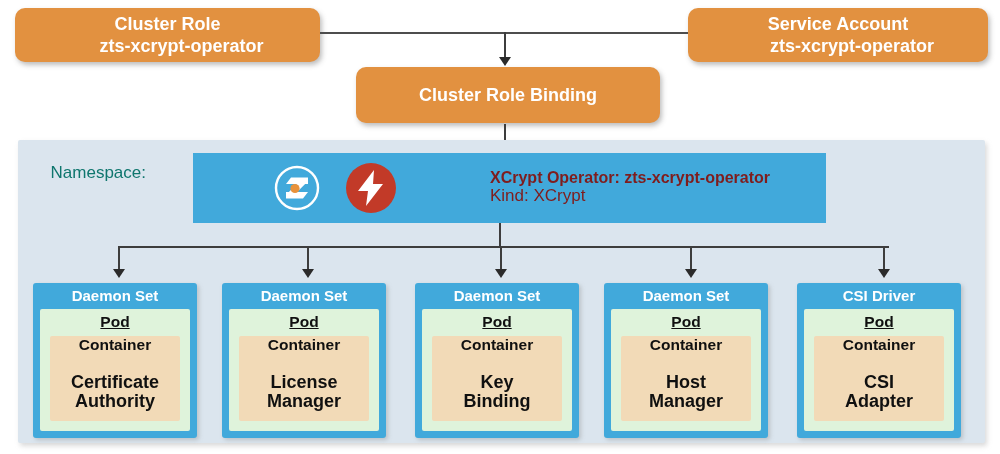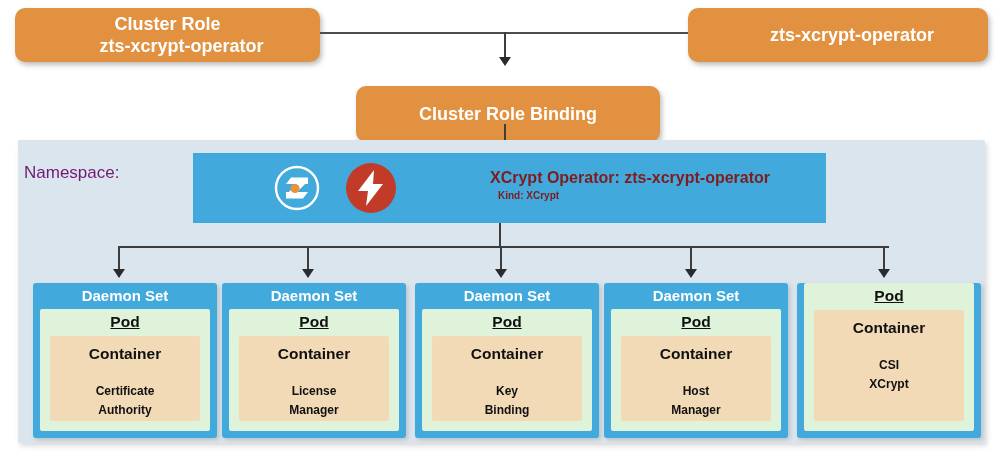--- a/index.html
+++ b/index.html
@@ -25,83 +25,83 @@
     border-left:6px solid transparent; border-right:6px solid transparent;
     border-top:9px solid #2b2b2b;
   }
   
   .namespace {
     position:absolute; left:18px; top:140px; width:967px; height:303px;
     background:#DBE5EE; border-radius:2px;
     box-shadow:2px 3px 5px rgba(150,150,150,.35);
   }
   .ns-label {
-    position:absolute; left:24px; top:160px; width:140px;
-    text-align:left; color:#701a75; font-size:17px; line-height:25px;
+    position:absolute; left:6px; top:160px; width:140px;
+    text-align:right; color:#0f766e; font-size:17px; line-height:25px;
   }
   .ns-label span { display:block; }
   
   .operator {
     position:absolute; left:193px; top:153px; width:633px; height:70px;
     background:#41A9DB;
   }
   .op-icon { position:absolute; }
   .op-text { position:absolute; left:297px; top:15px; color:#7f1d1d; }
   .op-title { font-size:16px; font-weight:700; line-height:20px; }
-  .op-kind  { font-size:10px; font-weight:700; line-height:15px;margin-left:8px; }
+  .op-kind  { font-size:17px; font-weight:400; line-height:15px; }
   
   .node {
-    position:absolute; top:283px; width:184px; height:155px;
+    position:absolute; top:283px; width:164px; height:155px;
     background:#41A9DB; border-radius:3px;
     display:flex; flex-direction:column;
     box-shadow:2px 2px 4px rgba(140,140,140,.4);
   }
   .node-kind {
     flex:none; height:26px; line-height:26px; text-align:center;
     color:#ffffff; font-weight:700; font-size:15px;
   }
   .pod {
     flex:1; margin:0 7px 7px 7px; background:#DFF3DB; border-radius:2px;
     display:flex; flex-direction:column;
   }
   .pod-label {
     flex:none; height:25px; line-height:25px; text-align:center;
     color:#101010; font-weight:700; font-size:15.5px;text-decoration:underline;
   }
   .container-box {
     flex:1; margin:2px 10px 10px 10px; background:#F2DAB7; border-radius:2px;
-    padding-top:9px;
   }
   .container-label {
     text-align:center; color:#101010; font-weight:700; font-size:15.5px;
   }
   .component-label {
     margin-top:19px; text-align:center; color:#101010; font-weight:700;
-    font-size:12px; line-height:19px; white-space:pre-line;
+    font-size:18px; line-height:19px; white-space:pre-line;
   }
 </style>
 </head>
 <body>
 
 <div class="canvas">
 
   <div class="orange-box" style="left:15px; top:8px; width:305px; height:54px;">
     <span>Cluster Role</span>
     <span class="sub">zts-xcrypt-operator</span>
   </div>
 
   <div class="orange-box" style="left:688px; top:8px; width:300px; height:54px;">
+    <span>Service Account</span>
     <span class="sub">zts-xcrypt-operator</span>
   </div>
 
   <div class="hline" style="left:320px; top:32px; width:368px;"></div>
   <div class="vline" style="left:504px; top:32px; height:26px;"></div>
   <div class="arrowhead" style="left:499px; top:57px;"></div>
 
-  <div class="orange-box" style="left:356px; top:86px; width:304px; height:56px;">
+  <div class="orange-box" style="left:356px; top:67px; width:304px; height:56px;">
     <span>Cluster Role Binding</span>
   </div>
 
   <div class="vline" style="left:504px; top:124px; height:20px;"></div>
   <div class="arrowhead" style="left:499px; top:143px;"></div>
 
   <div class="namespace"></div>
   <div class="ns-label">
     <span>Namespace:</span>
   </div>
@@ -180,23 +180,24 @@
       <div class="pod-label">Pod</div>
       <div class="container-box">
         <div class="container-label">Container</div>
         <div class="component-label">Host
 Manager</div>
       </div>
     </div>
   </div>
 
   <div class="node" style="left:797px;">
+    <div class="node-kind">CSI Driver</div>
     <div class="pod">
       <div class="pod-label">Pod</div>
       <div class="container-box">
         <div class="container-label">Container</div>
         <div class="component-label">CSI
-XCrypt</div>
+Adapter</div>
       </div>
     </div>
   </div>
 
 </div>
 
 </body></html>

